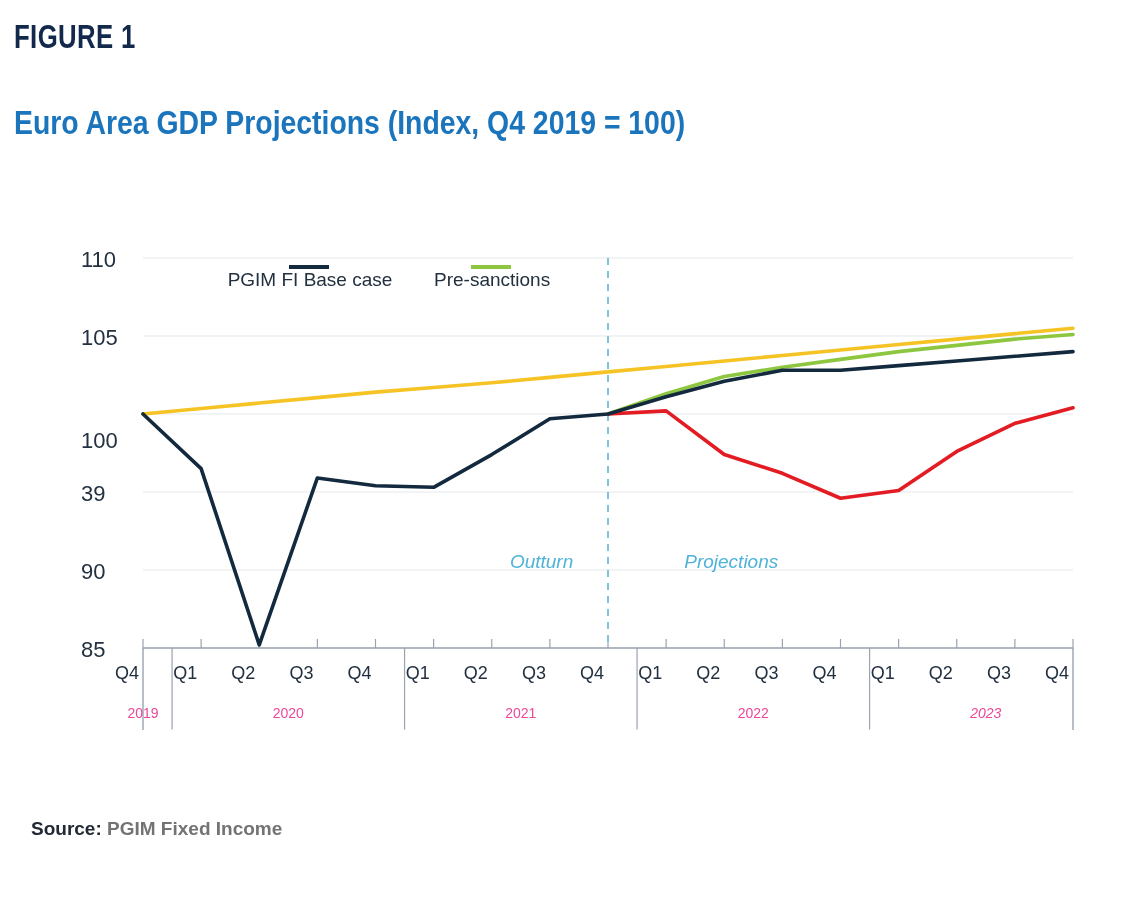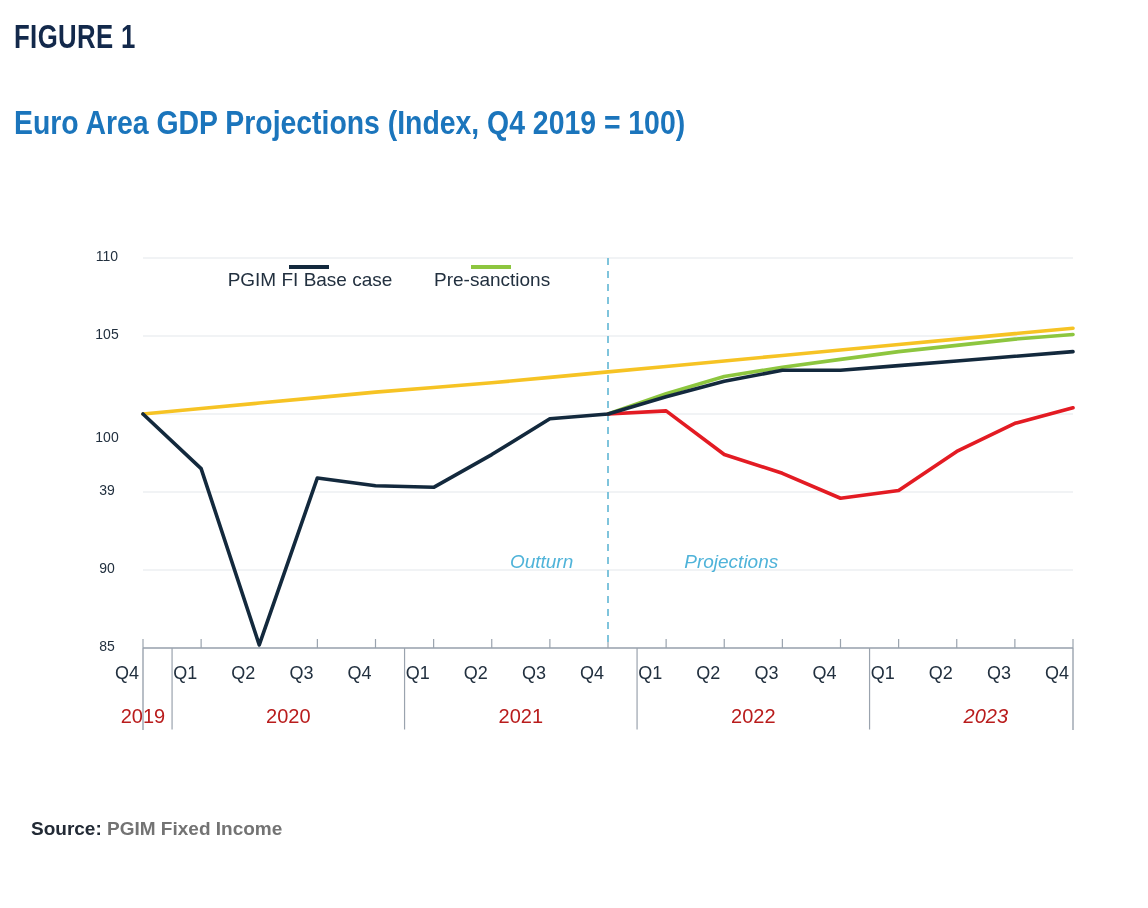--- a/index.html
+++ b/index.html
@@ -75,37 +75,37 @@
   .plot-svg {
     position: absolute;
     left: 0;
     top: 0;
   }
 
   
   .ytick {
     position: absolute;
     width: 52px;
-    text-align: center;
-    font-size: 14px;
+    text-align: left;
+    font-size: 22px;
     color: #22303F;
     line-height: 1;
   }
 
   
   .xq {
     position: absolute;
     font-size: 18px;
     color: #22303F;
     line-height: 1;
   }
   .xyear {
     position: absolute;
-    font-size: 20px;
-    color: #b91c1c;
+    font-size: 14px;
+    color: #ec4899;
     text-align: center;
     line-height: 1;
   }
 
   
   #legend {
     position: absolute;
     left: 186px;
     top: 52px;
     width: 420px;

